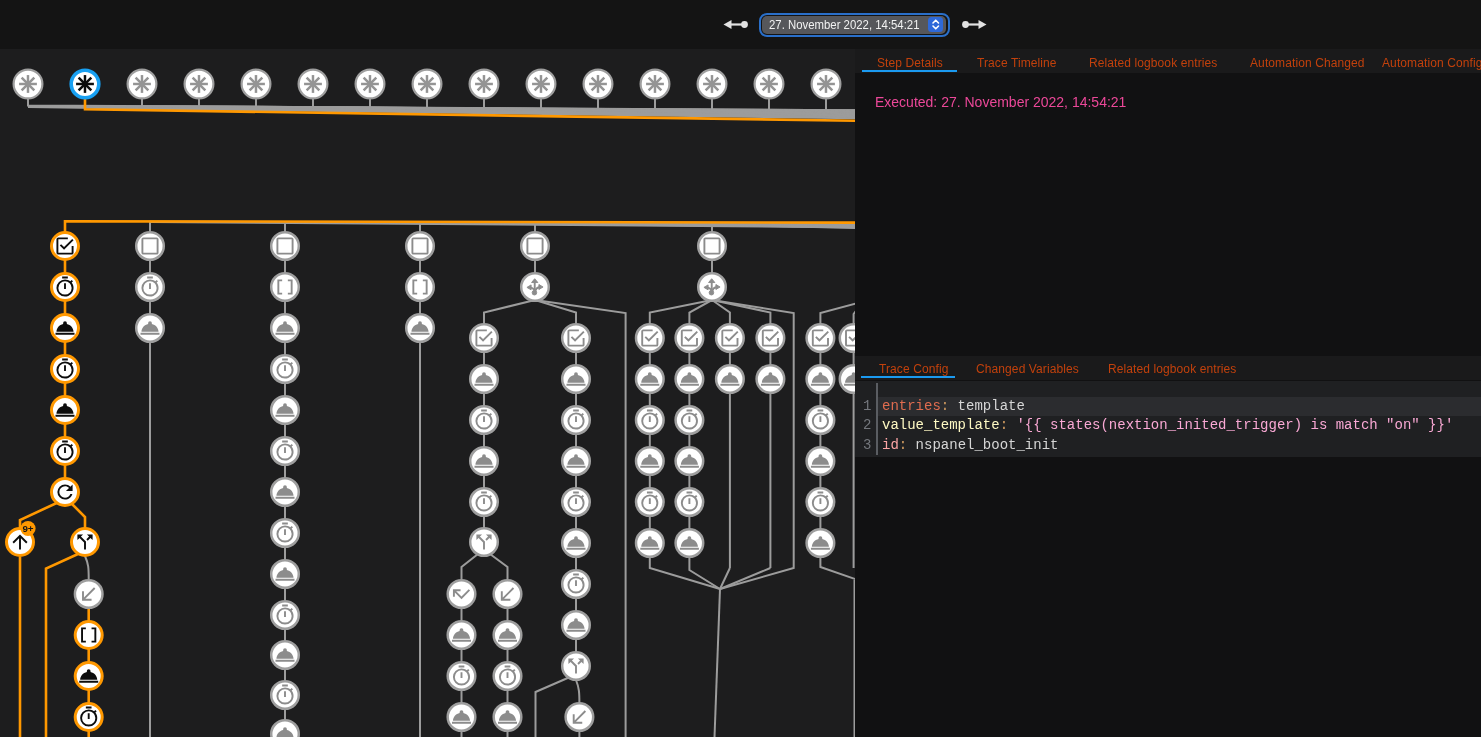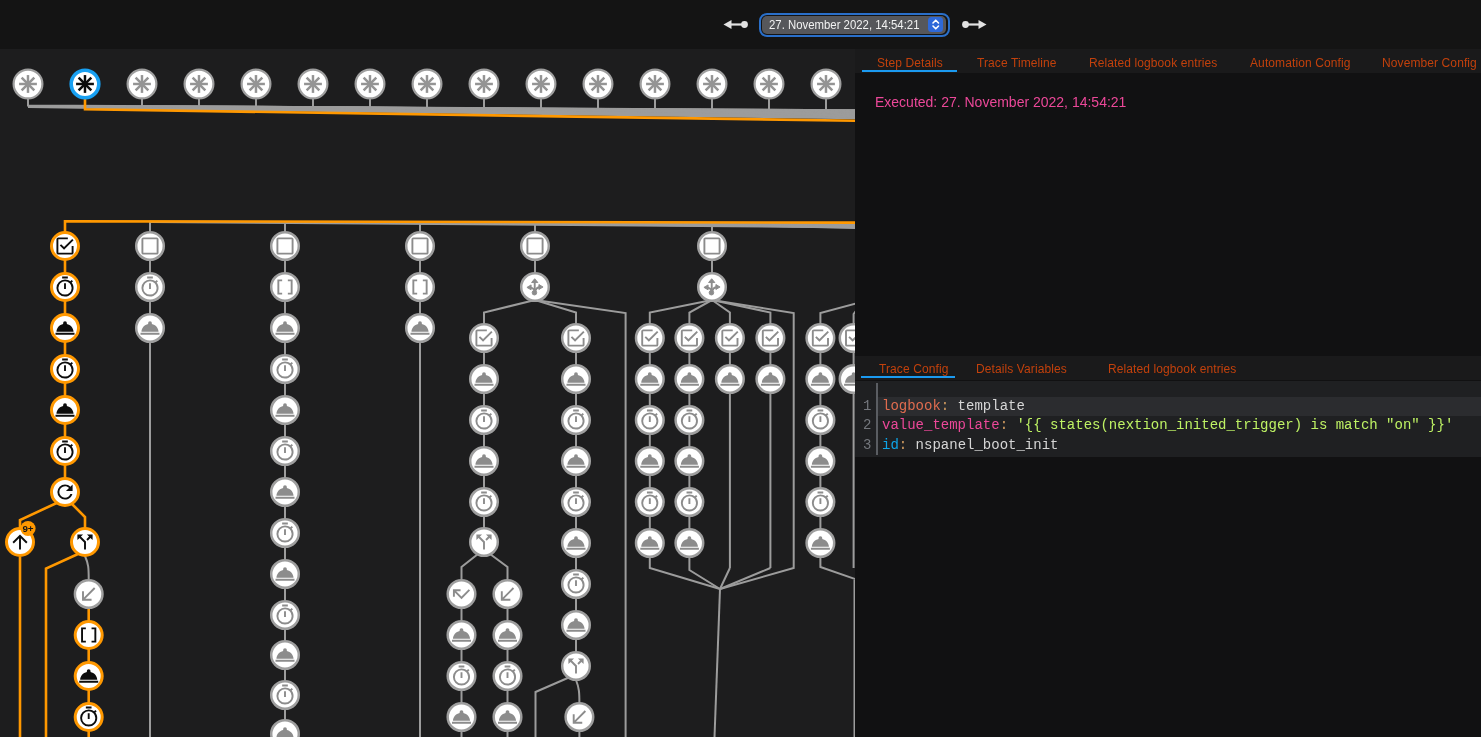--- a/index.html
+++ b/index.html
@@ -336,30 +336,30 @@
   <path d="M5,6 L7.75,3.2 L10.5,6" stroke="#fff" stroke-width="1.6" fill="none" stroke-linecap="round" stroke-linejoin="round"></path>
   <path d="M5,9 L7.75,11.8 L10.5,9" stroke="#fff" stroke-width="1.6" fill="none" stroke-linecap="round" stroke-linejoin="round"></path>
 </svg>
 
 <div class="abs" style="left:855px;top:49px;width:626px;height:688px;background:#111112"></div>
 
 <div class="abs" style="left:855px;top:49px;width:626px;height:24px;background:#1a1a1b"></div>
 <div class="tab" style="left:877px;top:56px">Step Details</div>
 <div class="tab" style="left:977px;top:56px">Trace Timeline</div>
 <div class="tab" style="left:1089px;top:56px">Related logbook entries</div>
-<div class="tab" style="left:1250px;top:56px">Automation Config</div>
-<div class="tab" style="left:1382px;top:56px">November Config</div>
+<div class="tab" style="left:1250px;top:56px">Automation Changed</div>
+<div class="tab" style="left:1382px;top:56px">Automation Config</div>
 <div class="abs" style="left:862px;top:69.5px;width:95px;height:2.8px;background:#1b9af0"></div>
 <div class="abs" style="left:875px;top:94px;color:#ec4899;font-size:14px">Executed: 27. November 2022, 14:54:21</div>
 
 <div class="abs" style="left:855px;top:356px;width:626px;height:24px;background:#1a1a1b"></div>
 <div class="tab" style="left:879px;top:362px">Trace Config</div>
-<div class="tab" style="left:976px;top:362px">Details Variables</div>
+<div class="tab" style="left:976px;top:362px">Changed Variables</div>
 <div class="tab" style="left:1108px;top:362px">Related logbook entries</div>
 <div class="abs" style="left:861px;top:375.5px;width:94px;height:2.8px;background:#1b9af0"></div>
 
 <div class="abs" style="left:855px;top:381px;width:626px;height:76px;background:#1f2022"></div>
 <div class="abs" style="left:877px;top:397px;width:604px;height:19.3px;background:#2b2c2f"></div>
 <div class="abs" style="left:876.2px;top:383px;width:1.4px;height:72px;background:#5a5d62"></div>
 <div class="abs mono" style="left:855px;top:397px;width:16.5px;text-align:right;font-size:14px;line-height:19.3px;color:#74777d">1<br>2<br>3</div>
-<div class="abs mono" style="left:882px;top:397px;font-size:14px;line-height:19.3px;white-space:pre;color:#d6d6d6"><span style="color:#e06c4f">logbook</span><span style="color:#cf9b60">:</span> template
-<span style="color:#ec4899">value_template</span><span style="color:#cf9b60">:</span> <span style="color:#bef264">'{{ states(nextion_inited_trigger) is match "on" }}'</span>
-<span style="color:#0ea5e9">id</span><span style="color:#cf9b60">:</span> nspanel_boot_init</div>
+<div class="abs mono" style="left:882px;top:397px;font-size:14px;line-height:19.3px;white-space:pre;color:#d6d6d6"><span style="color:#e06c4f">entries</span><span style="color:#cf9b60">:</span> template
+<span style="color:#fef9c3">value_template</span><span style="color:#cf9b60">:</span> <span style="color:#f9a8d4">'{{ states(nextion_inited_trigger) is match "on" }}'</span>
+<span style="color:#fca5a5">id</span><span style="color:#cf9b60">:</span> nspanel_boot_init</div>
 
 </body></html>

